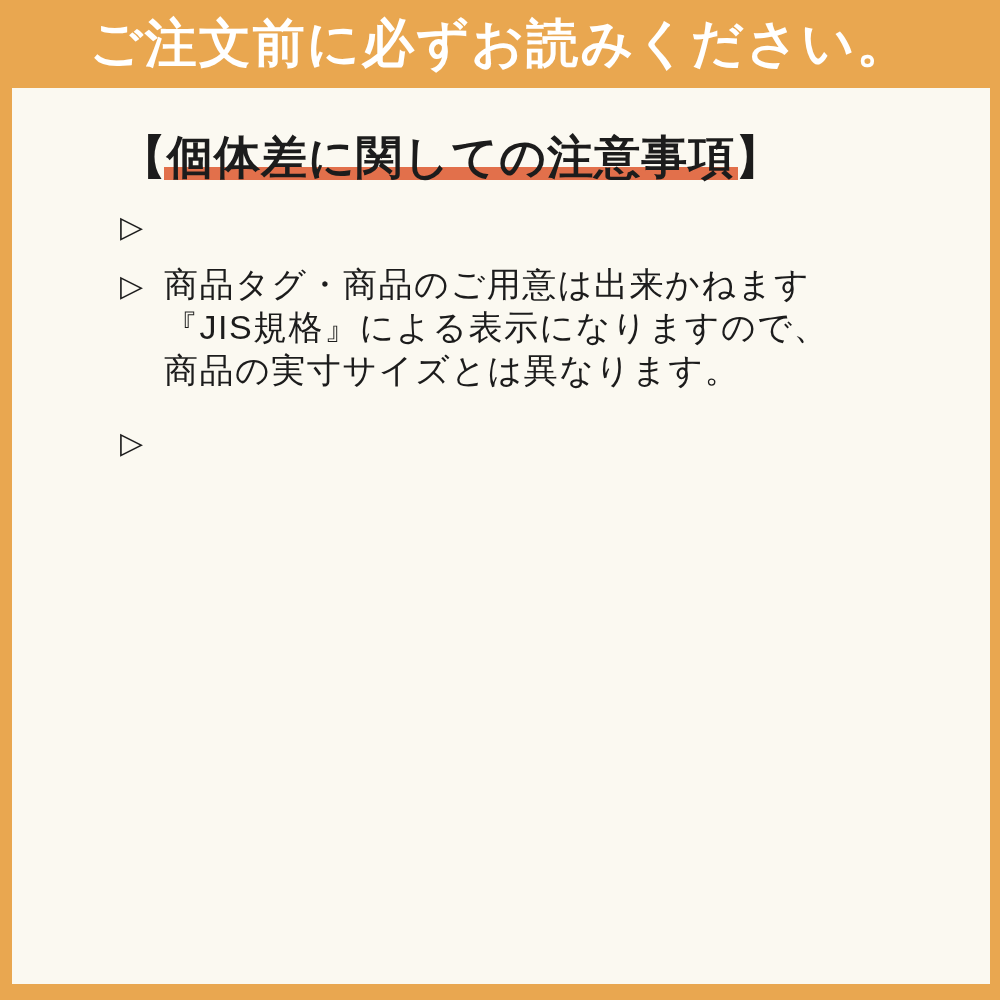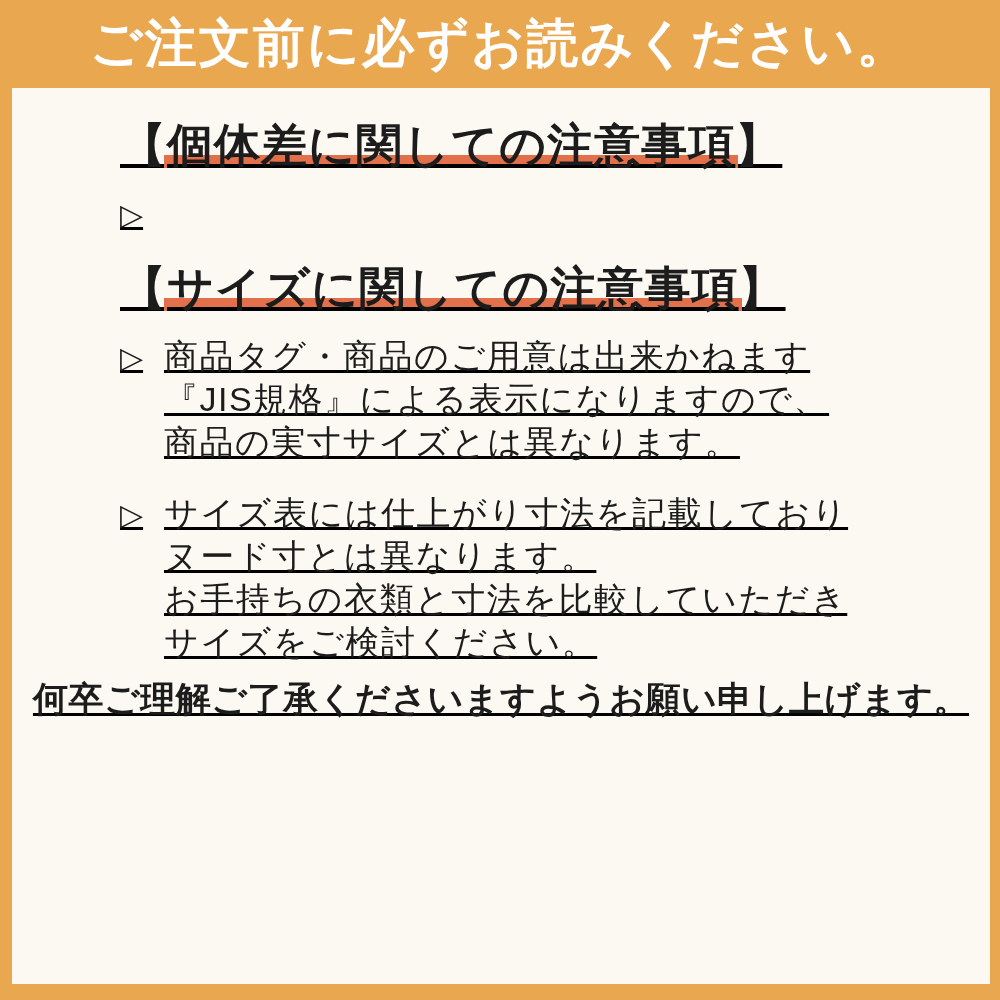--- a/index.html
+++ b/index.html
@@ -36,23 +36,22 @@
     letter-spacing:2px;
     white-space:nowrap;
   }
   .body-panel{
     position:absolute;
     top:88px;
     left:12px;
     right:10px;
     bottom:16px;
     background:var(--cream);
-    padding:4px 20px 0 108px;
+    padding:16px 20px 0 108px;
     box-sizing:border-box;
-    text-decoration:underline;
   }
   .section-heading{
     margin:22px 0 0 0;
     font-size:46px;
     line-height:62px;
     font-weight:bold;
     color:var(--ink);
     letter-spacing:1px;
     white-space:nowrap;
   }
@@ -113,34 +112,28 @@
   </div>
 
   <div class="body-panel">
 
     <h2 class="section-heading"><span>【</span><span class="heading-inner">個体差に関しての注意事項</span><span>】</span></h2>
 
     <div class="bullet-row">
       <span class="bullet-marker">▷</span>
     </div>
 
-    <h2 class="section-heading"><span>【</span><span class="heading-inner">サイズに関しての注意事項</span><span>】</span></h2>
 
     <div class="bullet-row">
       <span class="bullet-marker">▷</span>
       <p class="bullet-text">商品タグ・商品のご用意は出来かねます
 『JIS規格』による表示になりますので、
 商品の実寸サイズとは異なります。</p>
     </div>
 
     <div class="bullet-row gap-lg">
       <span class="bullet-marker">▷</span>
-      <p class="bullet-text">サイズ表には仕上がり寸法を記載しており
-ヌード寸とは異なります。
-お手持ちの衣類と寸法を比較していただき
-サイズをご検討ください。</p>
     </div>
 
-    <p class="footer-note">何卒ご理解ご了承くださいますようお願い申し上げます。</p>
 
   </div>
 
 </div>
 
 </body></html>

